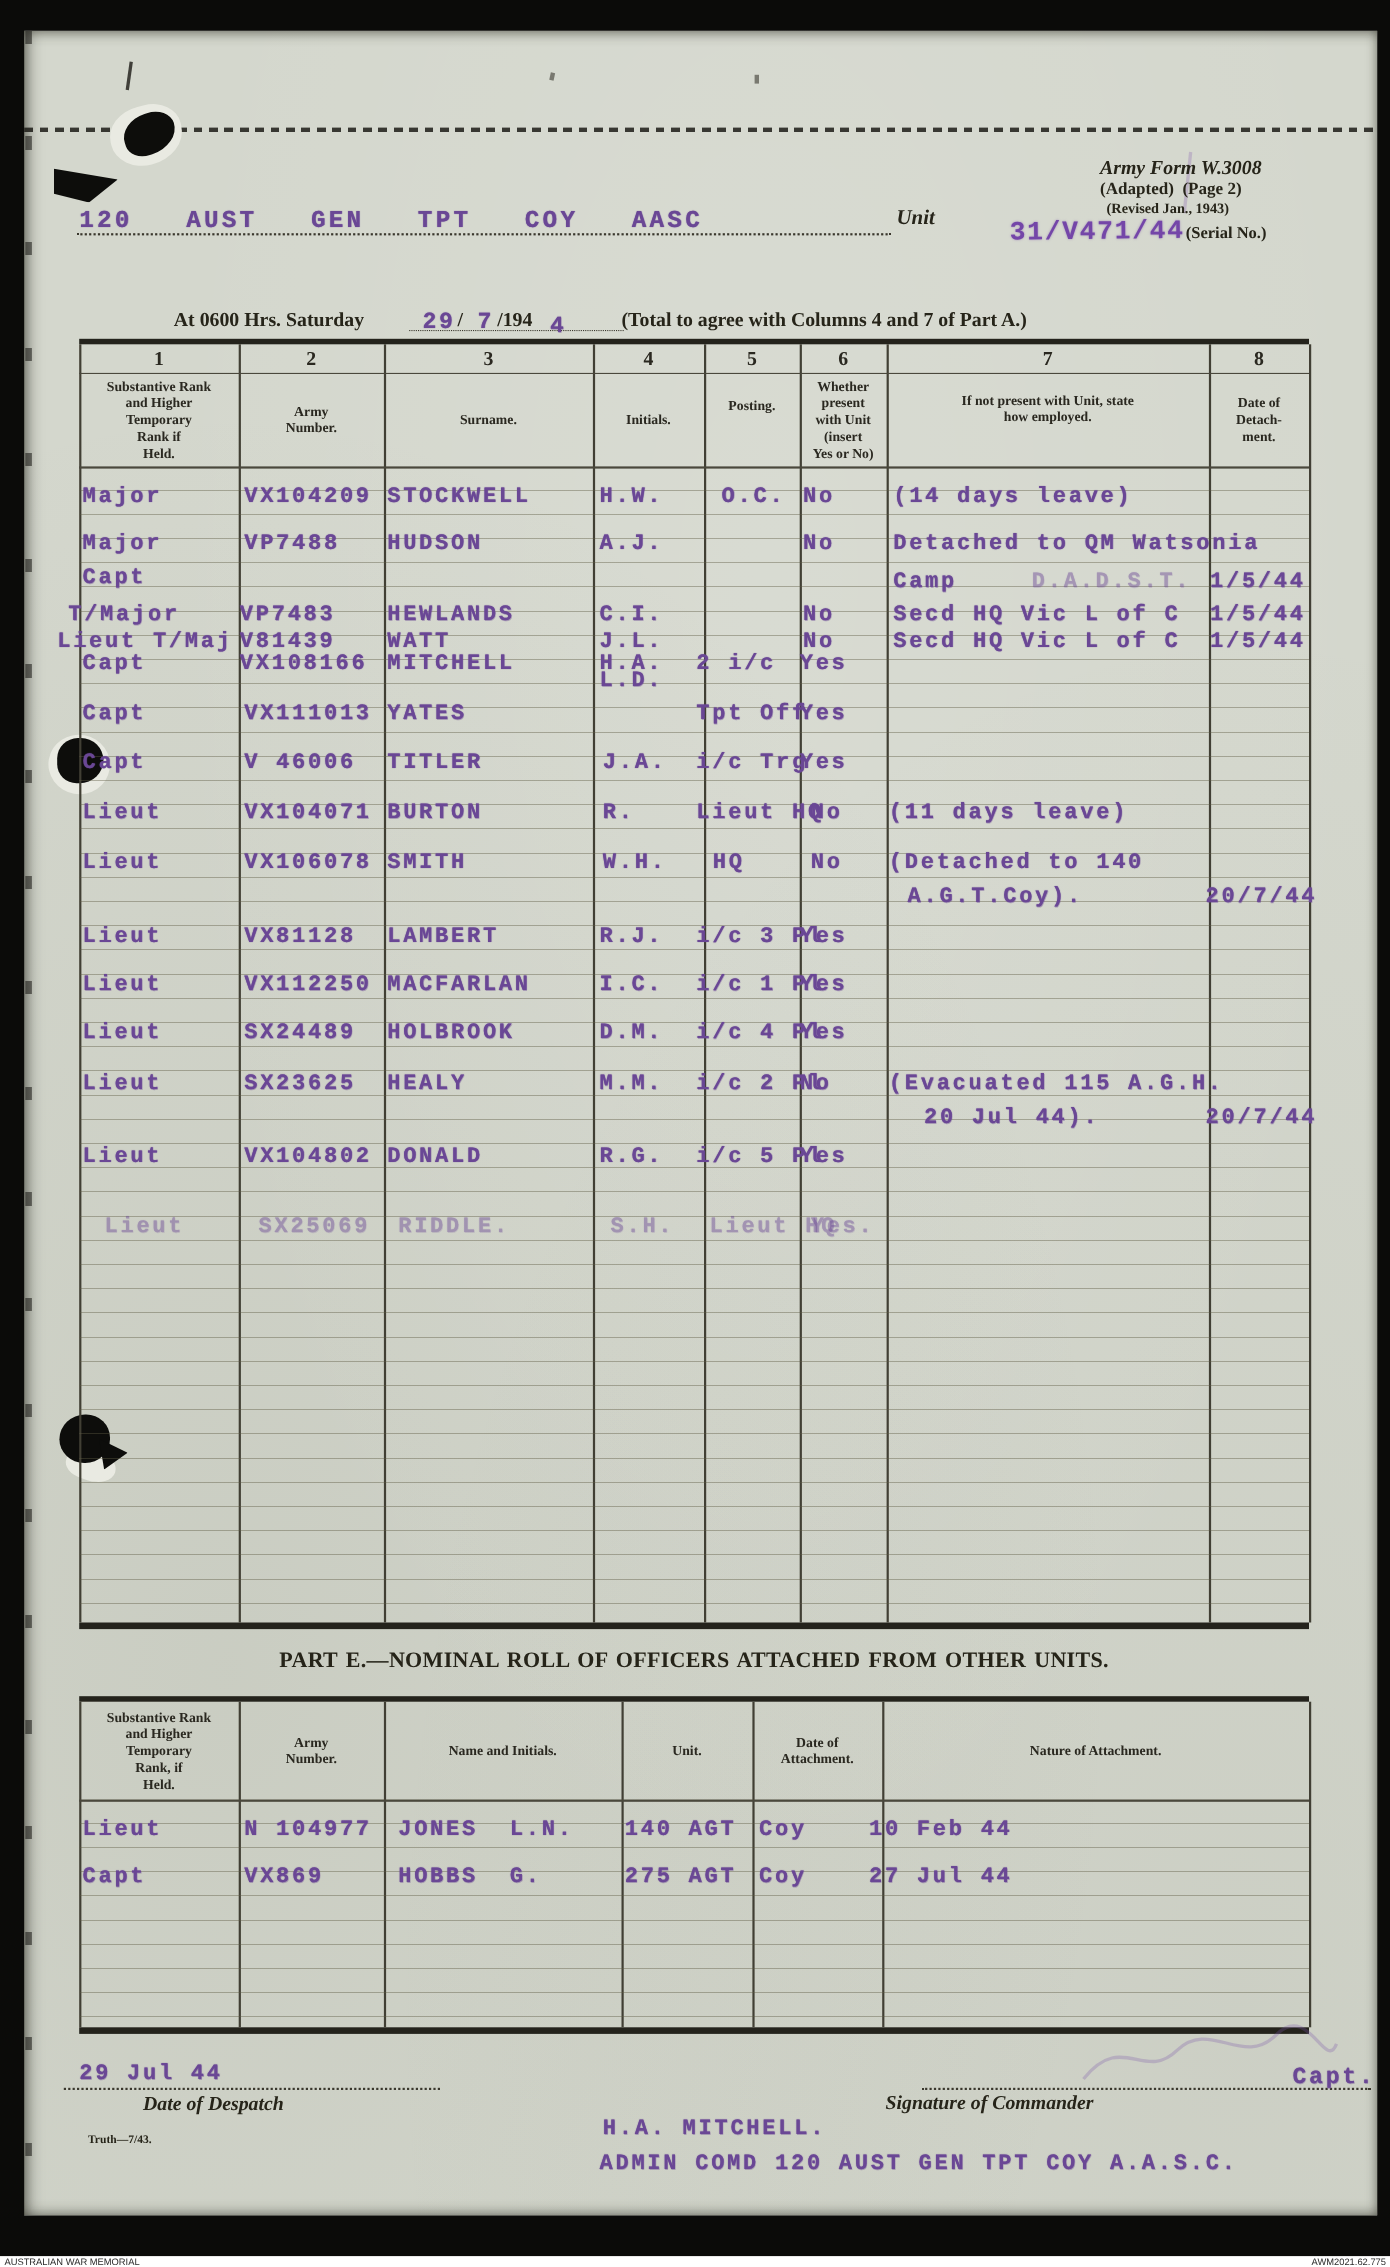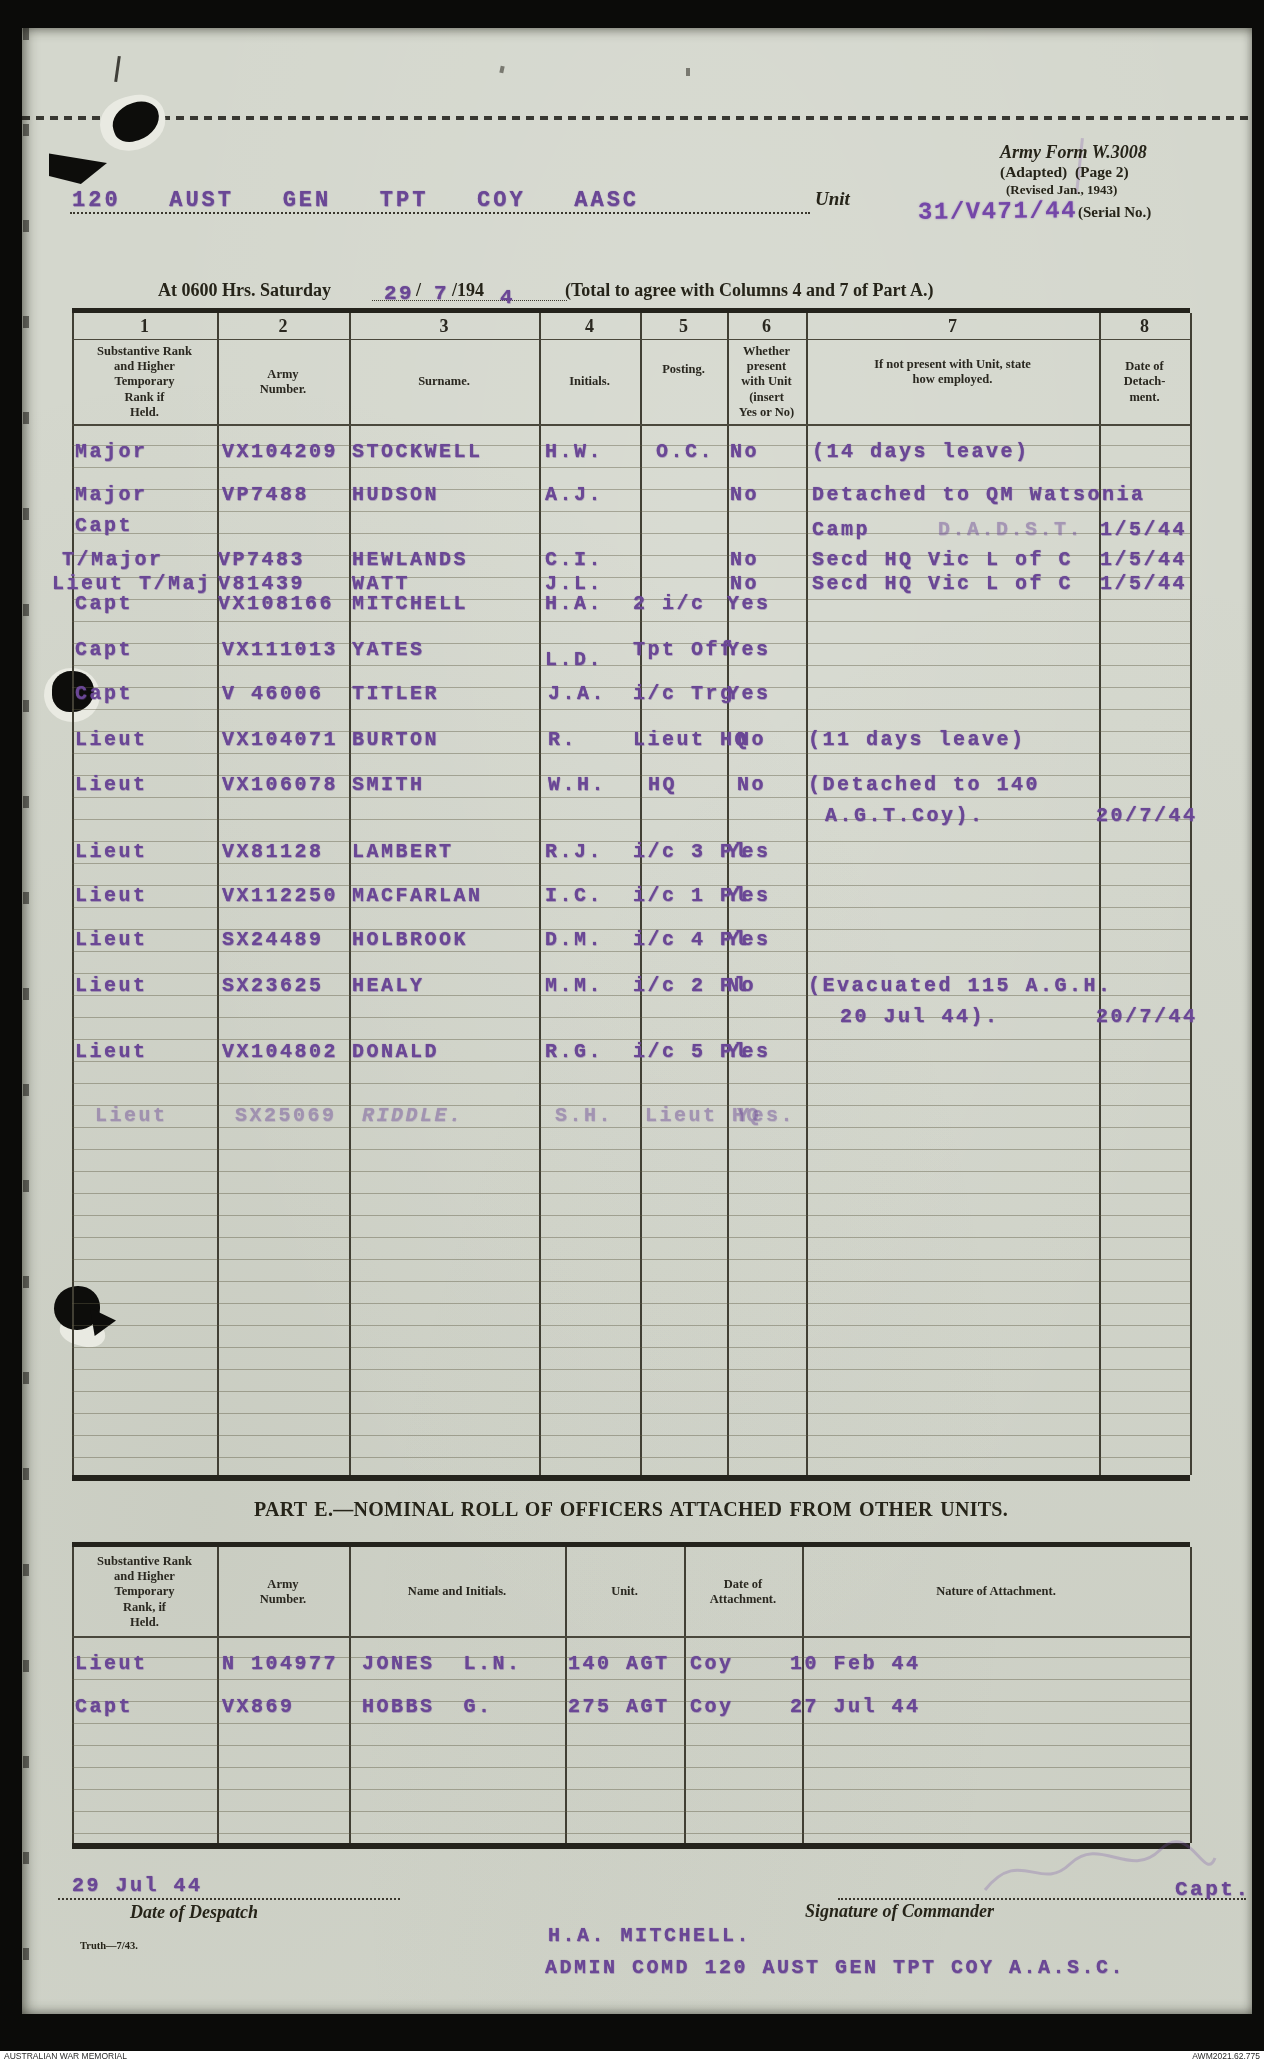--- a/index.html
+++ b/index.html
@@ -166,21 +166,21 @@
       <div class="typed" style="left: 1100px; top: 572px;">1/5/44</div>
       <div class="typed" style="left: 75px; top: 592px;">Capt</div>
       <div class="typed" style="left: 218px; top: 592px;">VX108166</div>
       <div class="typed" style="left: 352px; top: 592px;">MITCHELL</div>
       <div class="typed" style="left: 545px; top: 592px;">H.A.</div>
       <div class="typed" style="left: 633px; top: 592px;">2 i/c</div>
       <div class="typed" style="left: 727px; top: 592px;">Yes</div>
       <div class="typed" style="left: 75px; top: 638px;">Capt</div>
       <div class="typed" style="left: 222px; top: 638px;">VX111013</div>
       <div class="typed" style="left: 352px; top: 638px;">YATES</div>
-      <div class="typed" style="left: 545px; top: 648px;">L.D.</div>
+      <div class="typed" style="left: 545px; top: 608px;">L.D.</div>
       <div class="typed" style="left: 633px; top: 638px;">Tpt Off</div>
       <div class="typed" style="left: 727px; top: 638px;">Yes</div>
       <div class="typed" style="left: 75px; top: 682px;">Capt</div>
       <div class="typed" style="left: 222px; top: 682px;">V 46006</div>
       <div class="typed" style="left: 352px; top: 682px;">TITLER</div>
       <div class="typed" style="left: 548px; top: 682px;">J.A.</div>
       <div class="typed" style="left: 633px; top: 682px;">i/c Trg</div>
       <div class="typed" style="left: 727px; top: 682px;">Yes</div>
       <div class="typed" style="left: 75px; top: 728px;">Lieut</div>
       <div class="typed" style="left: 222px; top: 728px;">VX104071</div>
@@ -226,21 +226,21 @@
       <div class="typed" style="left: 840px; top: 1005px;">20 Jul 44).</div>
       <div class="typed" style="left: 1096px; top: 1005px;">20/7/44</div>
       <div class="typed" style="left: 75px; top: 1040px;">Lieut</div>
       <div class="typed" style="left: 222px; top: 1040px;">VX104802</div>
       <div class="typed" style="left: 352px; top: 1040px;">DONALD</div>
       <div class="typed" style="left: 545px; top: 1040px;">R.G.</div>
       <div class="typed" style="left: 633px; top: 1040px;">i/c 5 Pl</div>
       <div class="typed" style="left: 727px; top: 1040px;">Yes</div>
       <div class="typed faint" style="left: 95px; top: 1104px;">Lieut</div>
       <div class="typed faint" style="left: 235px; top: 1104px;">SX25069</div>
-      <div class="typed faint" style="left: 362px; top: 1104px; font-style: italic;">RIDDLE.</div>
+      <div class="typed faint" style="left: 362px; top: 1104px;">RIDDLE.</div>
       <div class="typed faint" style="left: 555px; top: 1104px;">S.H.</div>
       <div class="typed faint" style="left: 645px; top: 1104px;">Lieut HQ</div>
       <div class="typed faint" style="left: 737px; top: 1104px;">Yes.</div>
     </div>
 
   <div class="abs printed b" style="left:72px;top:1498px;width:1118px;text-align:center;font-size:20px;letter-spacing:.3px;word-spacing:2px;">PART E.—NOMINAL ROLL OF OFFICERS ATTACHED FROM OTHER UNITS.</div>
 
   <div id="table-e">
       <div class="thick" style="left: 72px; top: 1542px; width: 1118px;"></div>
       <div class="thick" style="left: 72px; top: 1843px; width: 1118px; height: 6px;"></div>

